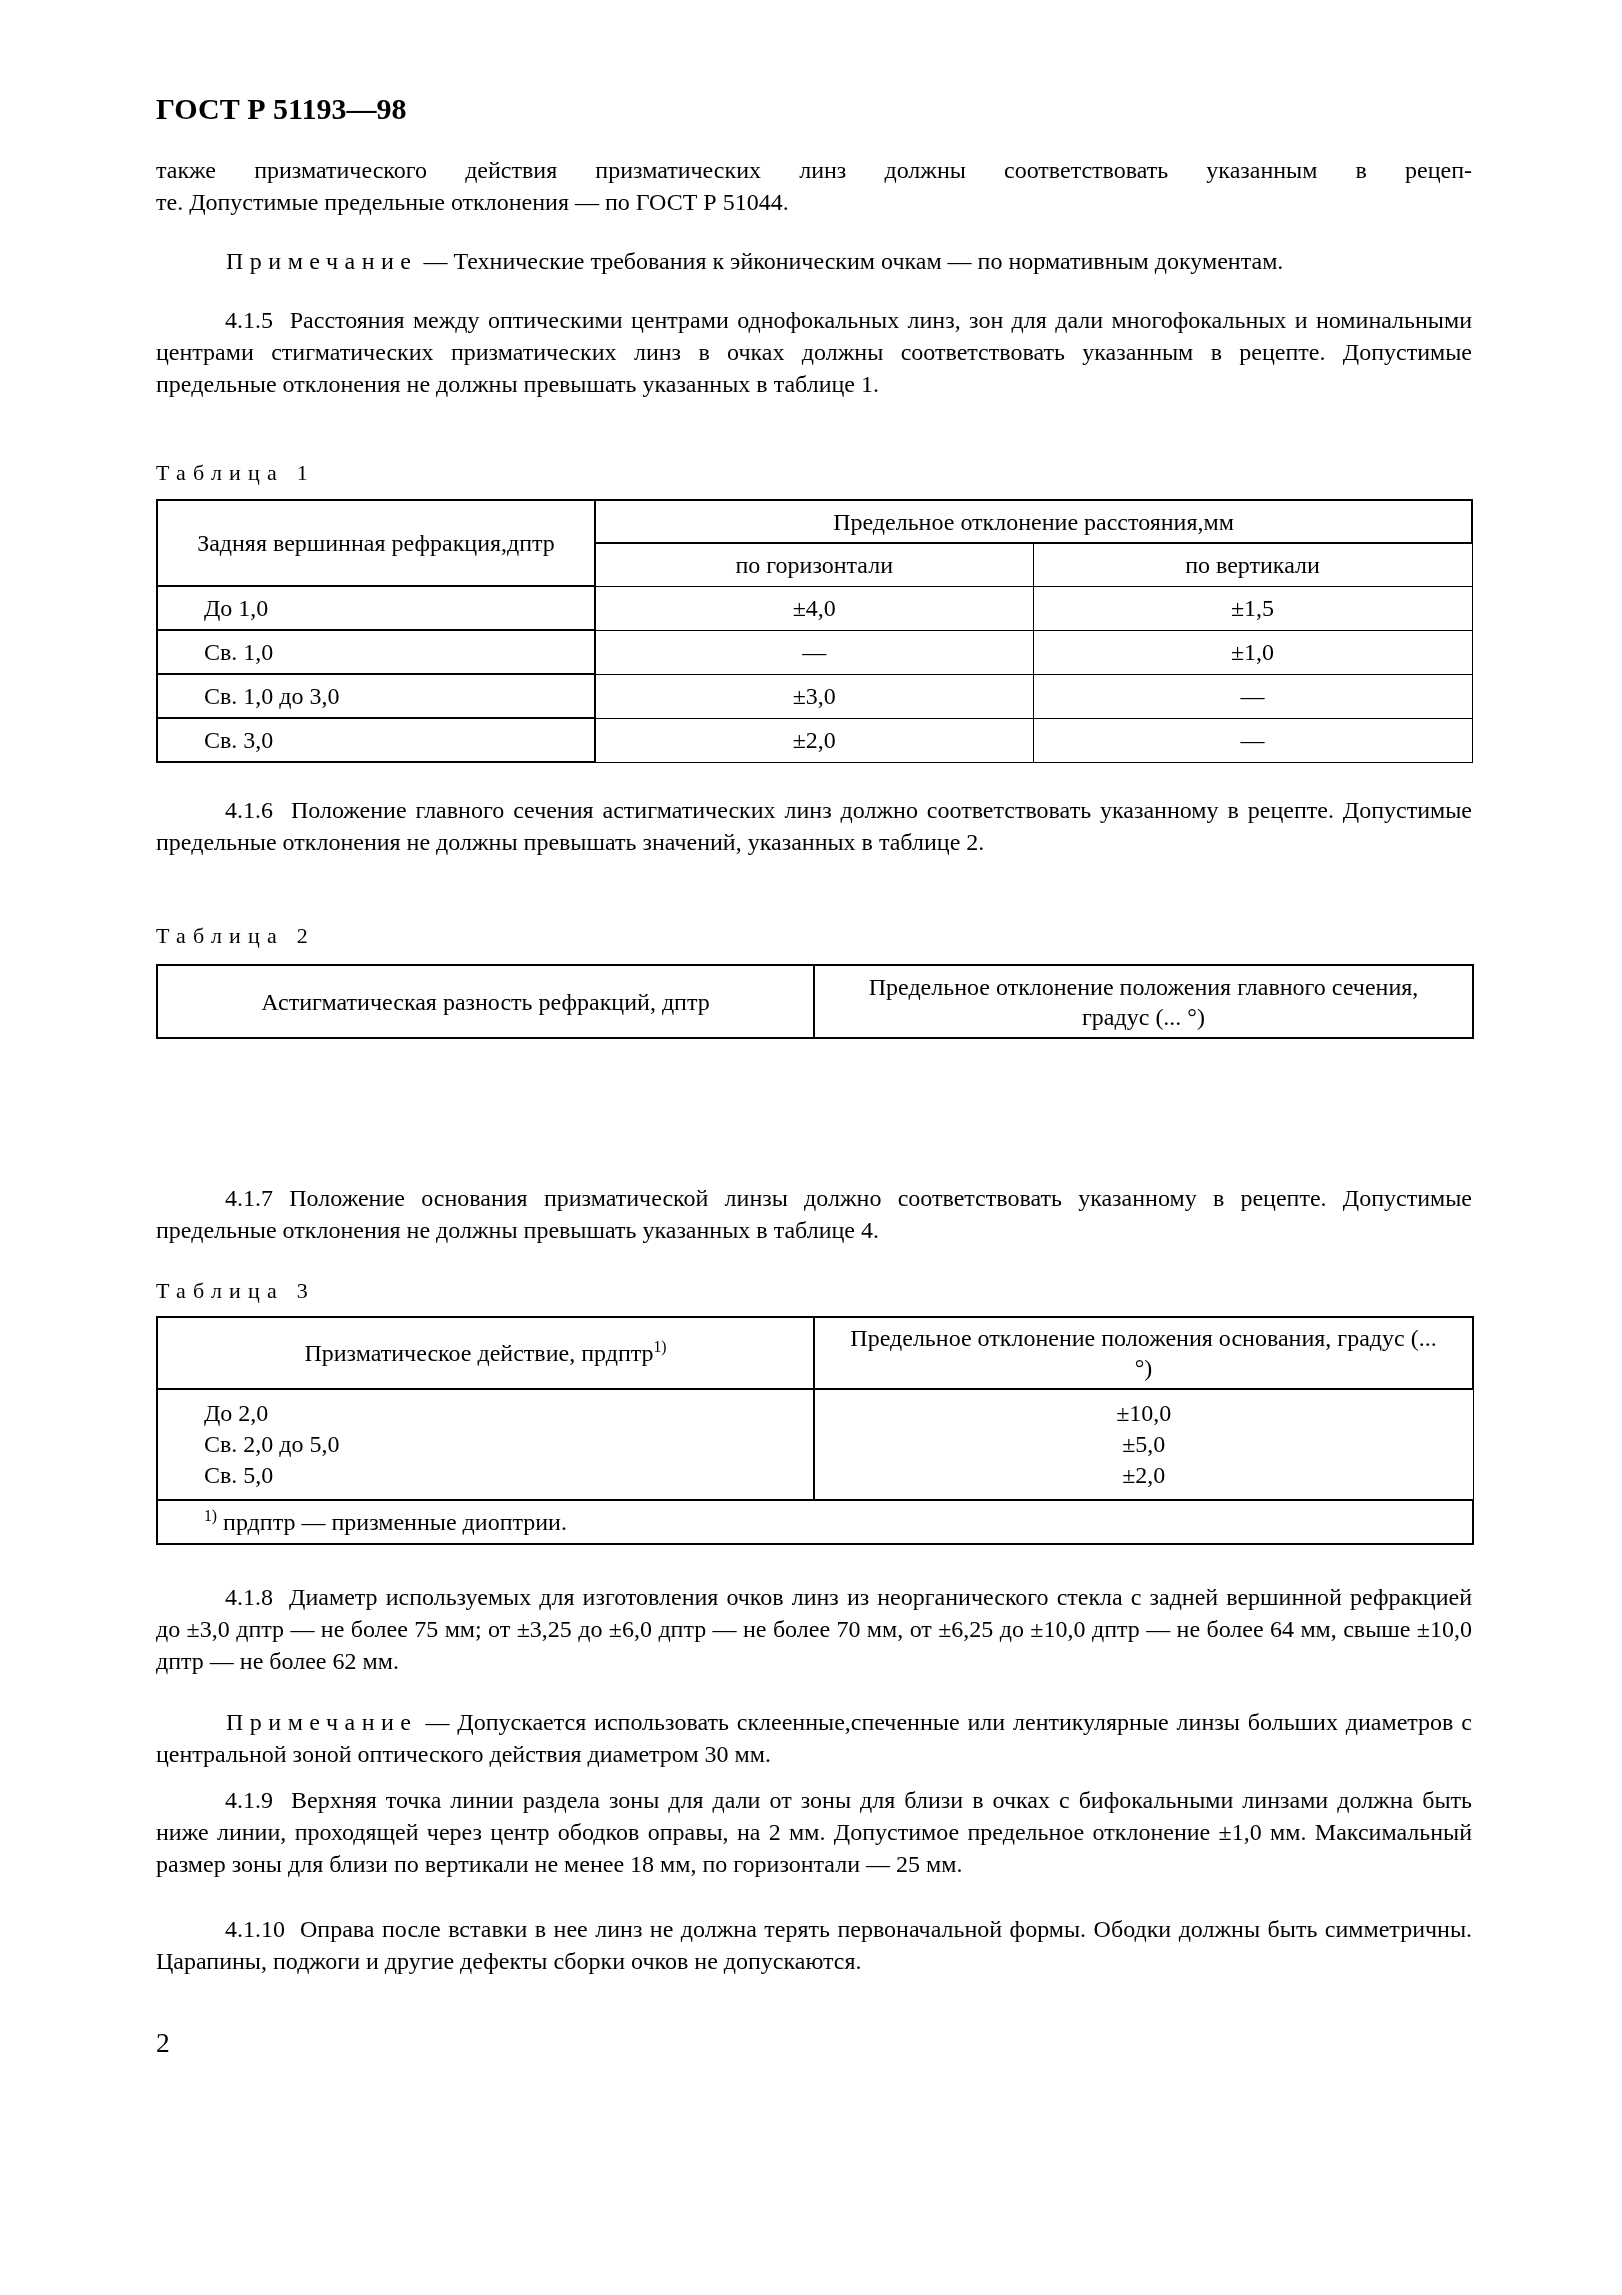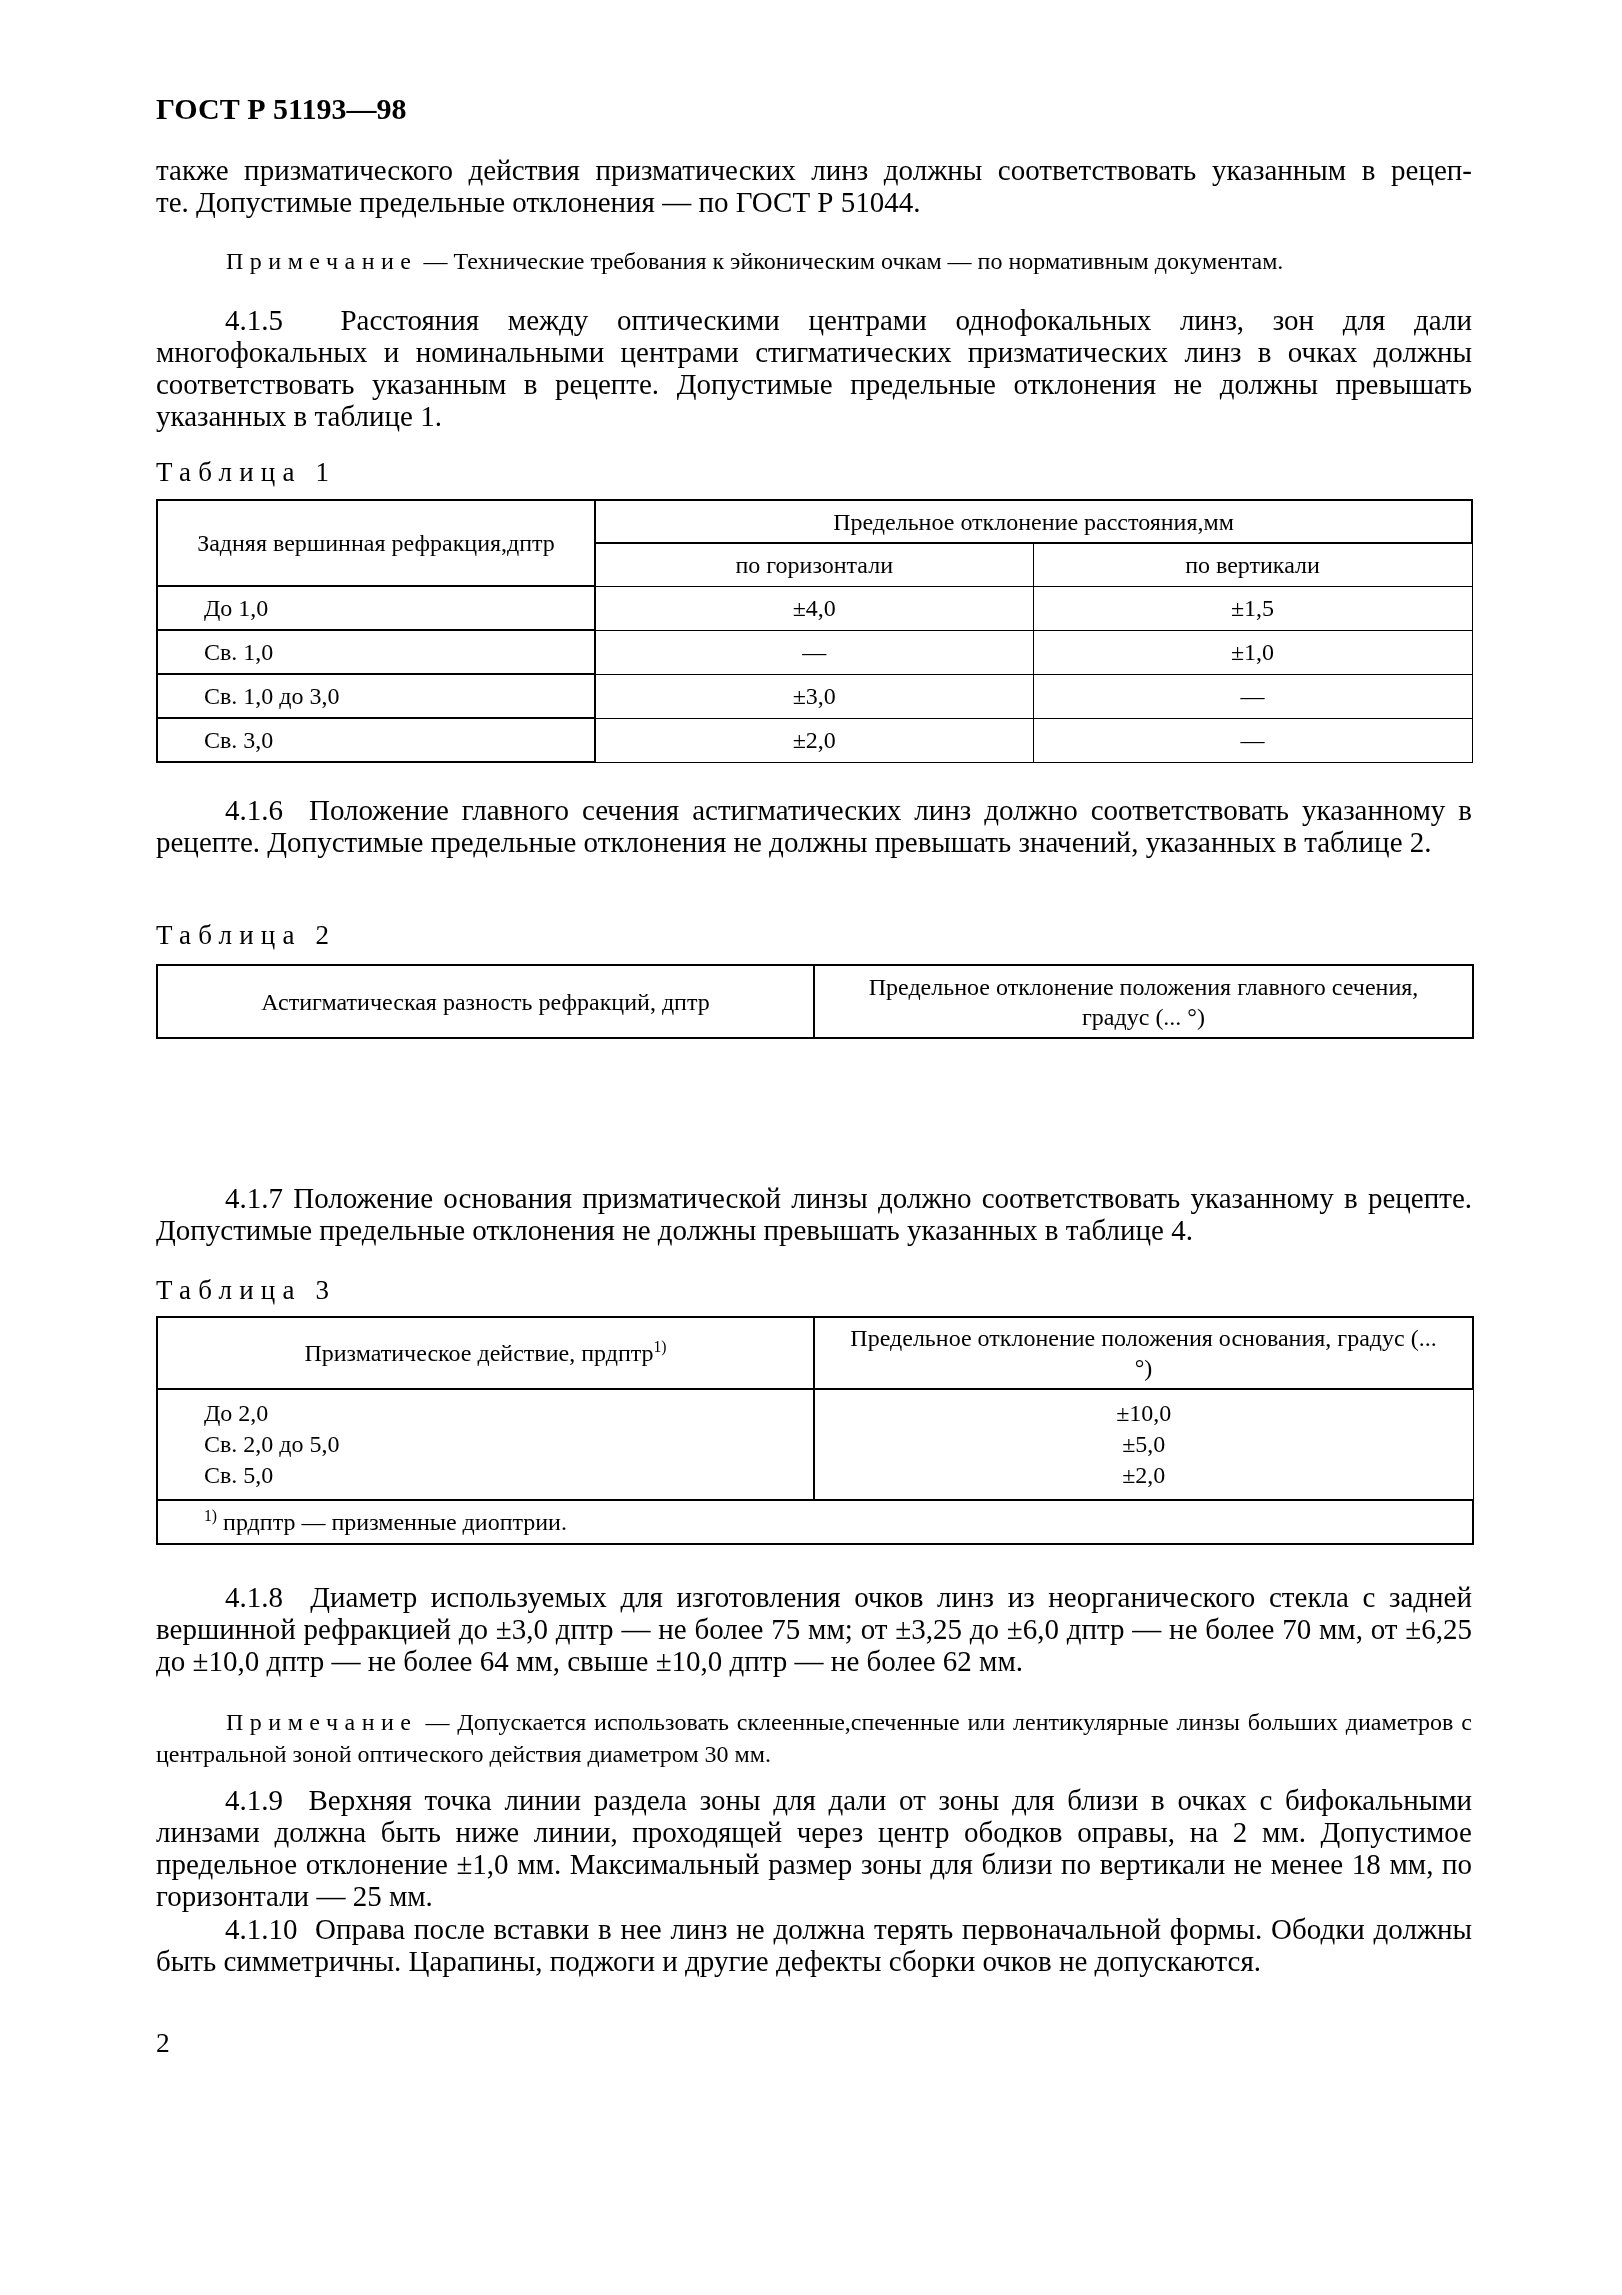--- a/index.html
+++ b/index.html
@@ -1,24 +1,24 @@
 <!DOCTYPE html>
 <html style="font-size:10.5px"><head>
 <meta charset="utf-8">
 <style>
   html, body { margin: 0; padding: 0; background: #ffffff; }
   body { width: 1623px; height: 2295px; position: relative; overflow: hidden;
          font-family: "Liberation Serif", "DejaVu Serif", serif; color: #000; }
   .abs { position: absolute; left: 156px; width: 1316px; }
   .hdr { font-weight: bold; font-size: 30px; line-height: 33px; letter-spacing: 0px; margin-top: 8px; }
-  .p { font-size: 29px; line-height: 32px; text-align: justify; text-align-last: left; margin: 0; }
+  .p { font-size: 24px; line-height: 32px; text-align: justify; text-align-last: left; margin: 0; }
   .p .ind { display: inline-block; width: 69px; }
   .note { font-size: 24px; line-height: 32px; text-align: justify; text-align-last: left; margin: 0; }
   .note .lbl { letter-spacing: 6.5px; }
-  .cap { font-size: 27px; line-height: 29px; letter-spacing: 7.2px; }
+  .cap { font-size: 22px; line-height: 29px; letter-spacing: 7.2px; }
   table.t { position: absolute; left: 156px; width: 1316px; border-collapse: collapse;
             font-size: 24px; line-height: 30px; table-layout: fixed; }
   table.t td, table.t th { border: 2px solid #000; font-weight: normal; padding: 0; vertical-align: middle; }
   table.t .thin { border-width: 1.3px; }
   .c { text-align: center; }
   .l { text-align: left; padding-left: 46px !important; }
   .stack div { line-height: 31px; }
   .sup { font-size: 15.7px; vertical-align: super; line-height: 0; }
   .pg { position: absolute; left: 156px; font-size: 27.5px; line-height: 32px; }
 </style>

